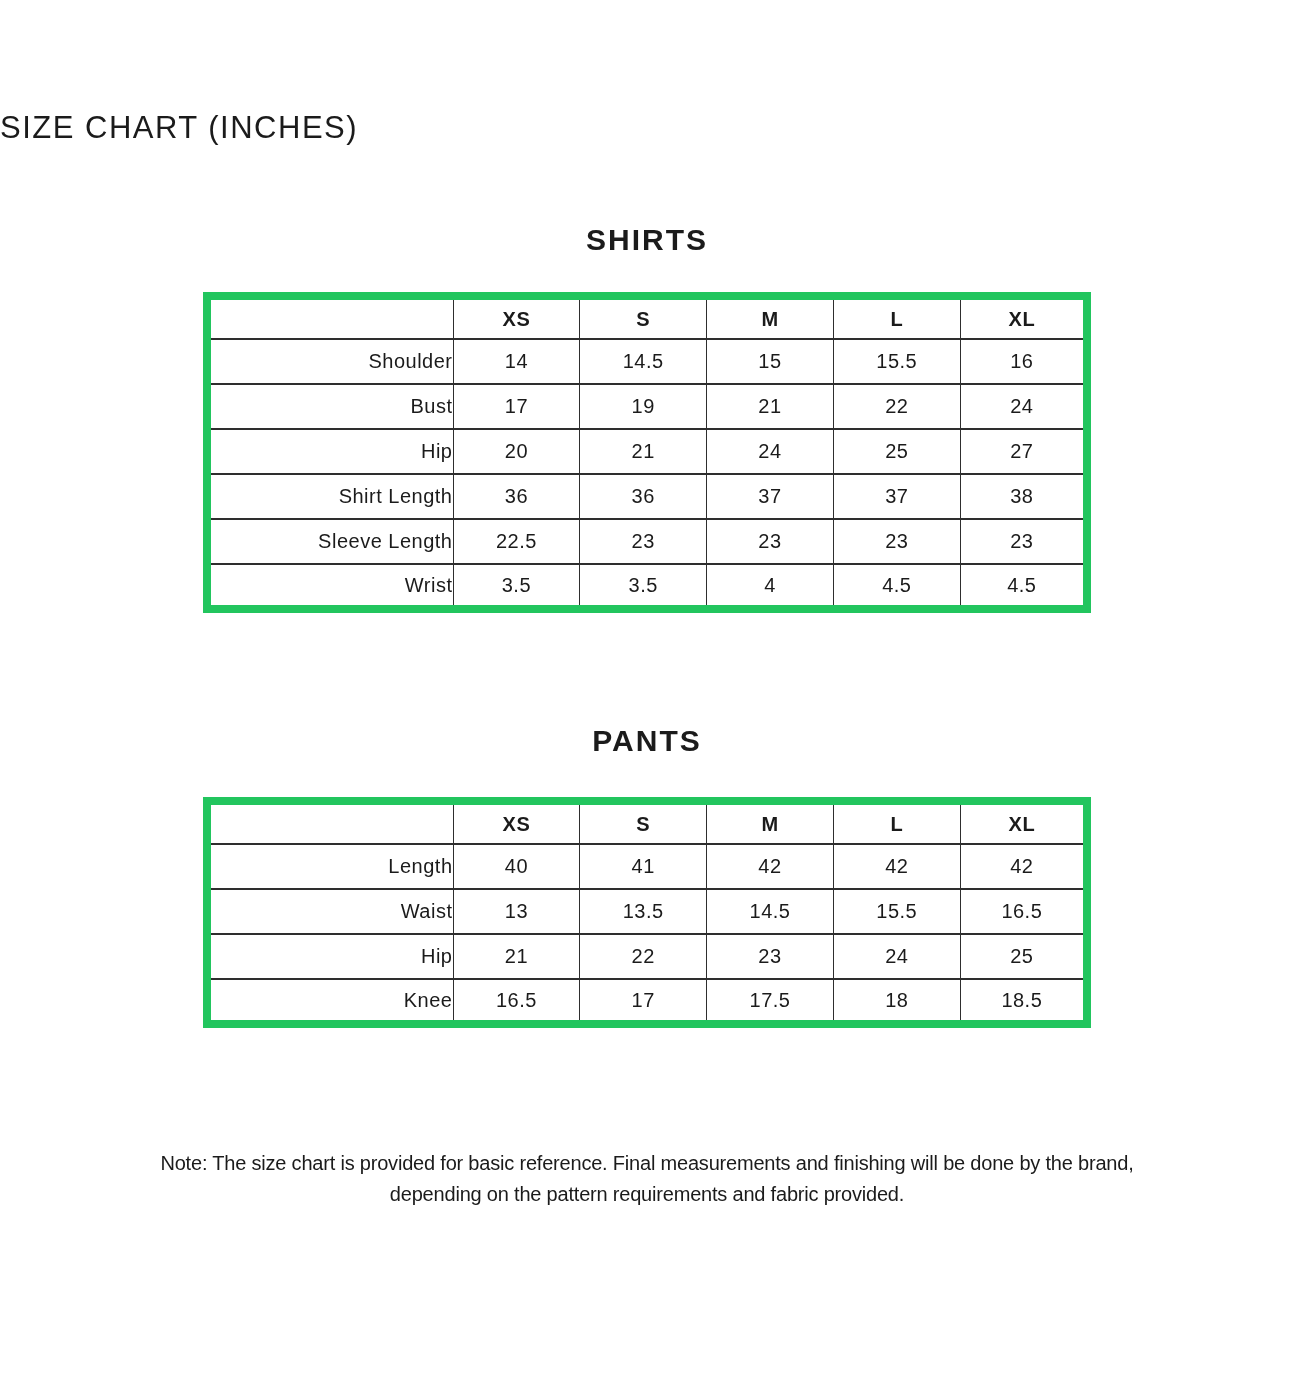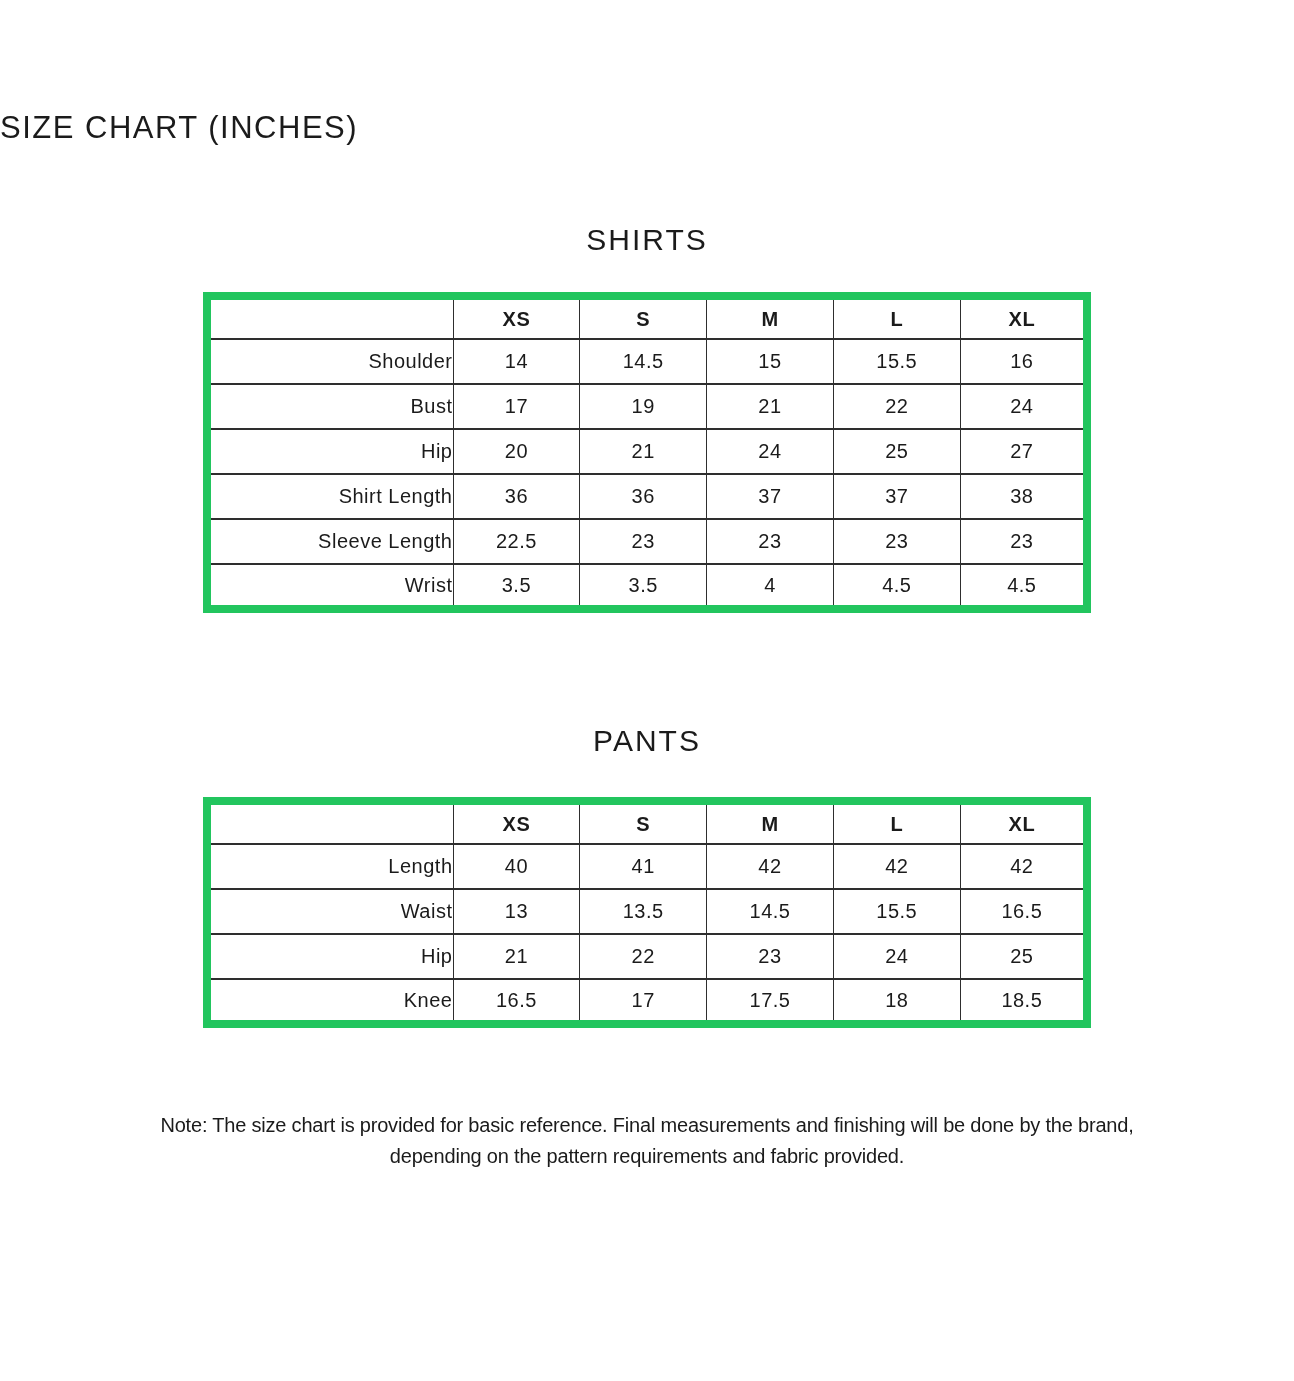--- a/index.html
+++ b/index.html
@@ -43,21 +43,21 @@
     font-size: 31px;
     font-weight: 400;
     letter-spacing: 1.5px;
     line-height: 36px;
     color: #1b1b1b;
   }
   .section-heading {
     margin-top: 76px;
     text-align: center;
     font-size: 30px;
-    font-weight: 400;
+    font-weight: 700;
     letter-spacing: 2px;
     line-height: 36px;
     color: #1b1b1b;
   }
   .section-heading.pants { margin-top: 110px; }
 
   
   table.size-table {
     width: 888px;
     margin: 34px auto 0 auto;
@@ -81,21 +81,21 @@
     height: 45px;
   }
   table.size-table thead th {
     font-weight: 700;
     height: 43px;
   }
   table.size-table td.row-label { font-weight: 400; text-align: right; }
 
   
   .note {
-    margin: 82px auto 0 auto;
+    margin: 120px auto 0 auto;
     max-width: 990px;
     text-align: center;
     font-size: 20px;
     line-height: 31px;
     letter-spacing: -0.2px;
     color: #1b1b1b;
   }
 </style>
 </head>
 <body>

